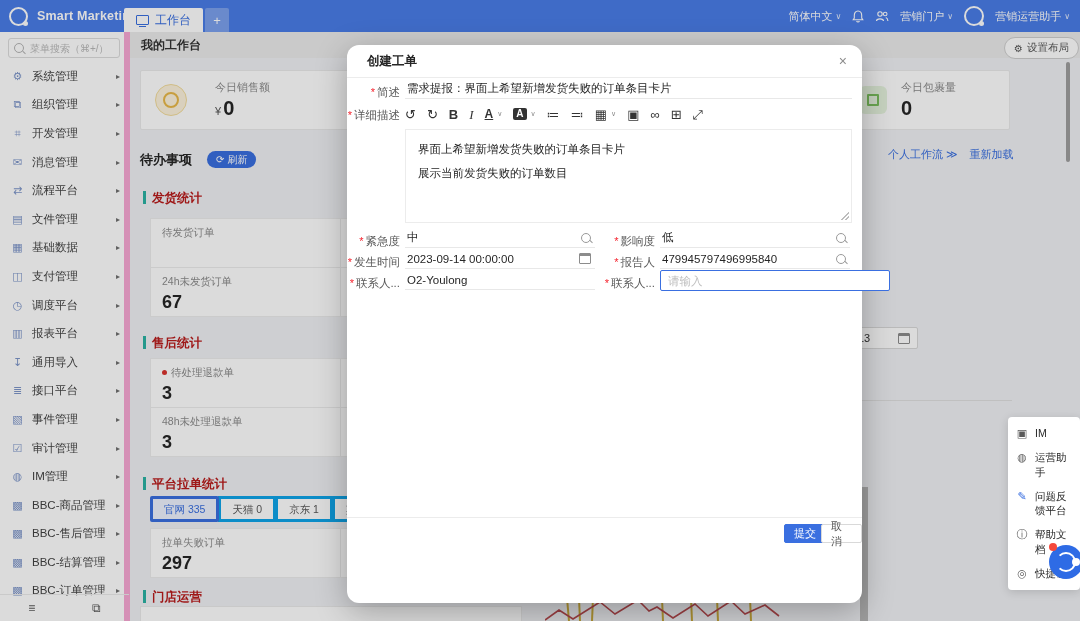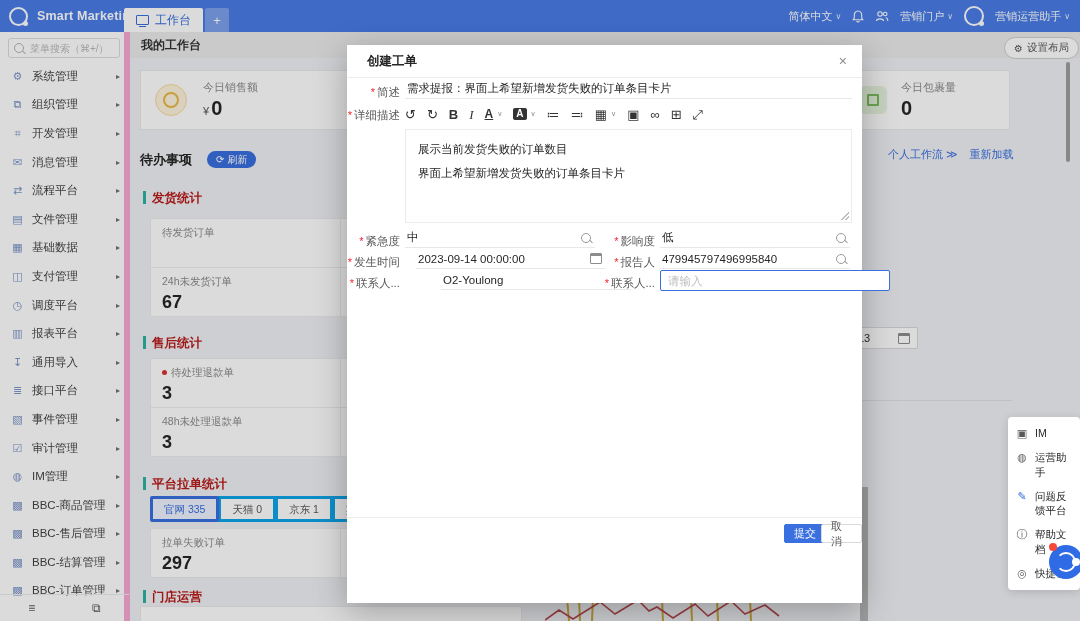--- a/index.html
+++ b/index.html
@@ -36,21 +36,21 @@
   .mi-label{white-space:nowrap;}
   .mi-arrow{margin-left:auto;color:#6e6e6e;font-size:8px;}
   .side-foot{position:absolute;left:0;bottom:0;width:129px;height:26px;border-top:1px solid #ececec;
     display:flex;align-items:center;justify-content:space-around;color:#595959;font-size:12px;}
   
   #crumbbar{position:absolute;left:130px;top:32px;width:950px;height:26px;background:#ececec;display:flex;align-items:center;}
   .crumb-title{font-size:12px;font-weight:700;color:#333;padding-left:11px;}
   
   #main{position:absolute;left:130px;top:58px;width:950px;height:563px;background:#f0f2f5;}
   .card{position:absolute;background:#fff;border:1px solid #ebebeb;border-radius:2px;box-sizing:border-box;}
-  .kpi{display:flex;align-items:center;gap:16px;padding:0 14px;}
+  .kpi{display:flex;align-items:center;gap:28px;padding:0 14px;}
   .coin{width:30px;height:30px;border-radius:50%;background:#fdf3dc;border:1px solid #f3dd9d;position:relative;flex:none;}
   .coin::after{content:'';position:absolute;inset:7px;border-radius:50%;border:2px solid #e9b949;}
   .pkg{width:28px;height:28px;border-radius:6px;background:#e7f5df;position:relative;flex:none;}
   .pkg::after{content:'';position:absolute;inset:8px;border:2px solid #7bbf5e;border-radius:1px;}
   .kpi-label{font-size:11px;color:#8c8c8c;}
   .kpi-value{font-size:20px;font-weight:700;color:#262626;margin-top:2px;}
   .kpi-cur{font-size:11px;font-weight:400;color:#595959;margin-right:2px;}
   .links-row{position:absolute;left:758px;top:89px;font-size:11px;color:#3a6fe0;display:flex;gap:12px;white-space:nowrap;}
   .todo-title{position:absolute;left:10px;top:93px;font-size:13px;font-weight:700;color:#262626;}
   .refresh-pill{position:absolute;left:77px;top:93px;height:17px;padding:0 9px;border-radius:9px;background:#3a6fe0;color:#fff;
@@ -69,21 +69,21 @@
     display:flex;align-items:center;justify-content:space-between;padding:0 7px 0 17px;box-sizing:border-box;font-size:11px;color:#333;}
   .cal{width:10px;height:9px;border:1.2px solid #8c8c8c;border-radius:1px;position:relative;flex:none;}
   .cal::before{content:'';position:absolute;top:0;left:0;right:0;height:2px;background:#8c8c8c;}
   .scroll-thumb{position:absolute;left:936px;top:4px;width:4px;height:100px;background:#9f9f9f;border-radius:2px;}
   .gray-strip{position:absolute;left:730px;top:429px;width:8px;height:134px;background:#b7b7b7;}
   .faint-divider{position:absolute;left:732px;top:342px;width:150px;height:1px;background:#e0e0e0;}
   .store-block{position:absolute;left:10px;top:548px;width:380px;height:15px;background:#fff;border:1px solid #ebebeb;}
   
   #mask{position:absolute;inset:0;background:rgba(0,0,0,.14);z-index:40;}
   
-  #modal{position:absolute;left:347px;top:45px;width:515px;height:558px;background:#fff;border-radius:0;z-index:50;
+  #modal{position:absolute;left:347px;top:45px;width:515px;height:558px;background:#fff;border-radius:12px;z-index:50;
     box-shadow:0 8px 32px rgba(0,0,0,.28);}
   .m-header{position:absolute;left:0;top:0;right:0;height:32px;border-bottom:1px solid #ececec;display:flex;align-items:center;}
   .m-title{font-size:12.5px;font-weight:700;color:#262626;padding-left:20px;}
   .m-close{margin-left:auto;padding-right:15px;color:#8c8c8c;font-size:14px;line-height:1;cursor:pointer;}
   .flabel{position:absolute;width:53px;text-align:right;font-size:11.5px;color:#595959;white-space:nowrap;}
   .flabel::before{content:'*';color:#f5222d;margin-right:2px;font-size:11px;}
   .uinput{position:absolute;height:20px;border-bottom:1px solid #e8e8e8;font-size:11.5px;color:#262626;
     display:flex;align-items:center;box-sizing:border-box;padding-left:2px;}
   .uinput .sfx{margin-left:auto;margin-right:4px;}
   .mag2{width:8px;height:8px;border:1.2px solid #9a9a9a;border-radius:50%;position:relative;flex:none;}
@@ -418,49 +418,49 @@
   <span class="tb-icon ">≔</span>
   <span class="tb-icon ">≕</span>
   <span class="tb-icon ">▦</span>
         <span class="tb-caret">∨</span>
   <span class="tb-icon ">▣</span>
   <span class="tb-icon ">∞</span>
   <span class="tb-icon ">⊞</span>
   <span class="tb-icon ">⤢</span>
       </div>
     <div id="editor-box">
+      <div class="ed-p">界面上希望新增发货失败的订单条目卡片</div>
       <div class="ed-p">展示当前发货失败的订单数目</div>
-      <div class="ed-p">界面上希望新增发货失败的订单条目卡片</div>
       <div class="resize-h"></div>
     </div>
 
     <div class="flabel" style="left:0;top:189px;">紧急度</div>
     <div class="uinput" style="left:58px;top:183px;width:190px;">
       <span>中</span>
       <span class="sfx mag2"></span>
     </div>
     <div class="flabel" style="left:255px;top:189px;">影响度</div>
     <div class="uinput" style="left:313px;top:183px;width:190px;">
       <span>低</span>
       <span class="sfx mag2"></span>
     </div>
 
     <div class="flabel" style="left:0;top:210px;">发生时间</div>
-    <div class="uinput" style="left:69px;top:204px;width:190px;gap:20px;">
+    <div class="uinput" style="left:58px;top:204px;width:190px;gap:20px;">
       <span>2023-09-14 00:00:00</span>
       <span class="sfx cal"></span>
     </div>
     <div class="flabel" style="left:255px;top:210px;">报告人</div>
     <div class="uinput" style="left:313px;top:204px;width:190px;">
       <span>479945797496995840</span>
       <span class="sfx mag2"></span>
     </div>
 
     <div class="flabel" style="left:0;top:231px;">联系人...</div>
-    <div class="uinput" style="left:58px;top:225px;width:190px;margin-left:36px;">
+    <div class="uinput" style="left:58px;top:225px;width:190px;">
       <span>O2-Youlong</span>
     </div>
     <div class="flabel" style="left:255px;top:231px;">联系人...</div>
     <input class="binput" style="left: 313px; top: 225px; width: 230px;" placeholder="请输入">
 
     <div class="m-footline"></div>
     <div class="btn btn-primary">提交</div>
     <div class="btn btn-default">取消</div>
   </div>
 

